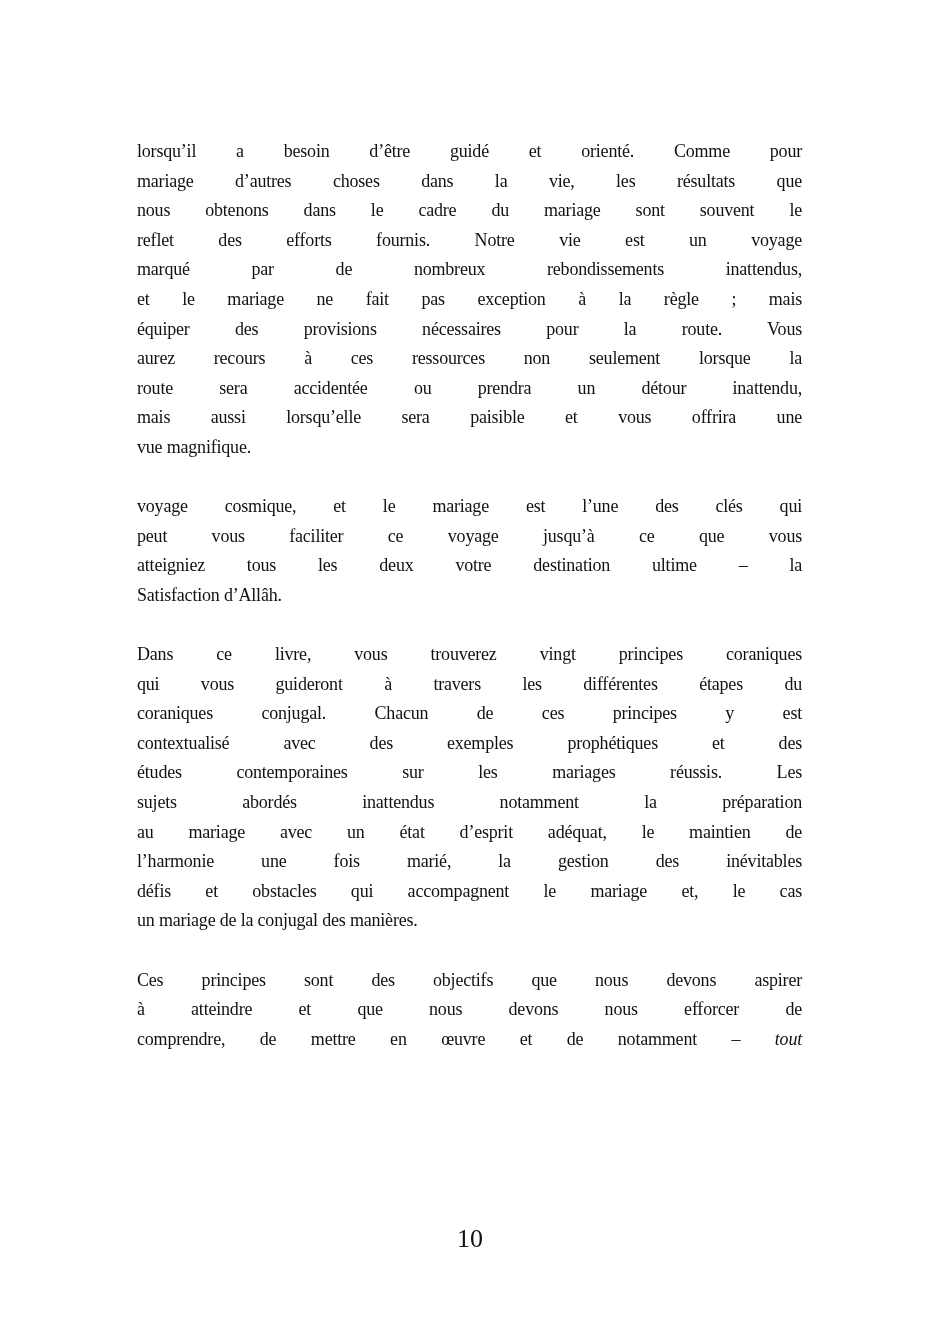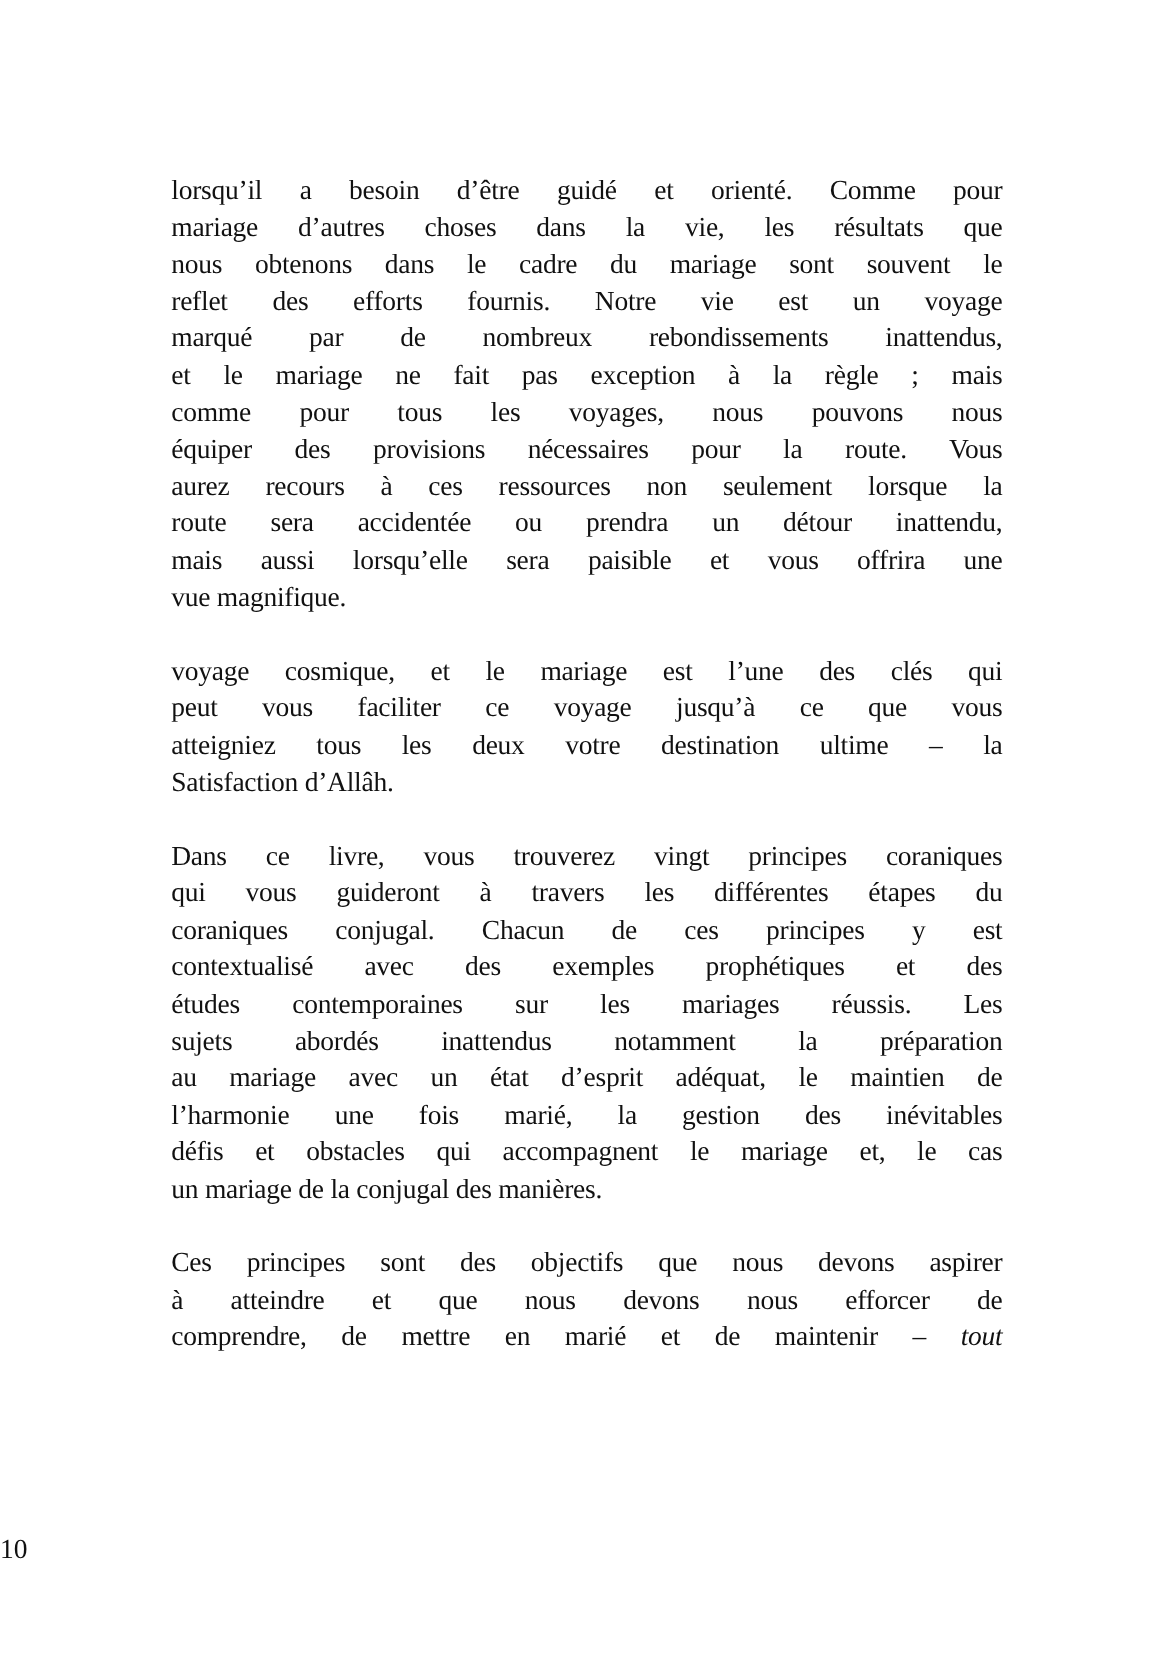--- a/index.html
+++ b/index.html
@@ -29,57 +29,56 @@
       top: 137px;
       width: 665px;
     }
     .paragraph {
       margin: 0 0 29.6px 0;
     }
     .line {
       display: block;
       height: 29.6px;
       line-height: 29.6px;
-      font-size: 22px;
+      font-size: 18px;
       white-space: nowrap;
       text-align: justify;
       text-align-last: justify;
       letter-spacing: -0.2px;
     }
     .line.last {
       text-align: center;
       text-align-last: left;
     }
     .line .em {
       font-style: italic;
     }
     .page-number {
       position: absolute;
       left: 0;
       width: 940px;
       top: 1224px;
-      text-align: left;
-      font-size: 22px;
+      text-align: center;
+      font-size: 26px;
       line-height: 30px;
     }
   </style>
 </head>
 <body>
 
 <div class="page">
   <div class="text-block">
 
     <p class="paragraph">
       <span class="line">lorsqu’il a besoin d’être guidé et orienté. Comme pour</span>
       <span class="line">mariage d’autres choses dans la vie, les résultats que</span>
       <span class="line">nous obtenons dans le cadre du mariage sont souvent le</span>
       <span class="line">reflet des efforts fournis. Notre vie est un voyage</span>
       <span class="line">marqué par de nombreux rebondissements inattendus,</span>
       <span class="line">et le mariage ne fait pas exception à la règle ; mais</span>
-      <span class="line">comme pour tous les voyages, nous pouvons nous</span>
       <span class="line">équiper des provisions nécessaires pour la route. Vous</span>
       <span class="line">aurez recours à ces ressources non seulement lorsque la</span>
       <span class="line">route sera accidentée ou prendra un détour inattendu,</span>
       <span class="line">mais aussi lorsqu’elle sera paisible et vous offrira une</span>
       <span class="line last">vue magnifique.</span>
     </p>
 
     <p class="paragraph">
       <span class="line">voyage cosmique, et le mariage est l’une des clés qui</span>
       <span class="line">peut vous faciliter ce voyage jusqu’à ce que vous</span>
@@ -96,19 +95,19 @@
       <span class="line">sujets abordés inattendus notamment la préparation</span>
       <span class="line">au mariage avec un état d’esprit adéquat, le maintien de</span>
       <span class="line">l’harmonie une fois marié, la gestion des inévitables</span>
       <span class="line">défis et obstacles qui accompagnent le mariage et, le cas</span>
       <span class="line last">un mariage de la conjugal des manières.</span>
     </p>
 
     <p class="paragraph">
       <span class="line">Ces principes sont des objectifs que nous devons aspirer</span>
       <span class="line">à atteindre et que nous devons nous efforcer de</span>
-      <span class="line"><span>comprendre, de mettre en marié et de maintenir – </span><span class="em">tout</span></span>
+      <span class="line"><span>comprendre, de mettre en œuvre et de notamment – </span><span class="em">tout</span></span>
     </p>
 
   </div>
 
   <div class="page-number">10</div>
 </div>
 
 </body></html>

